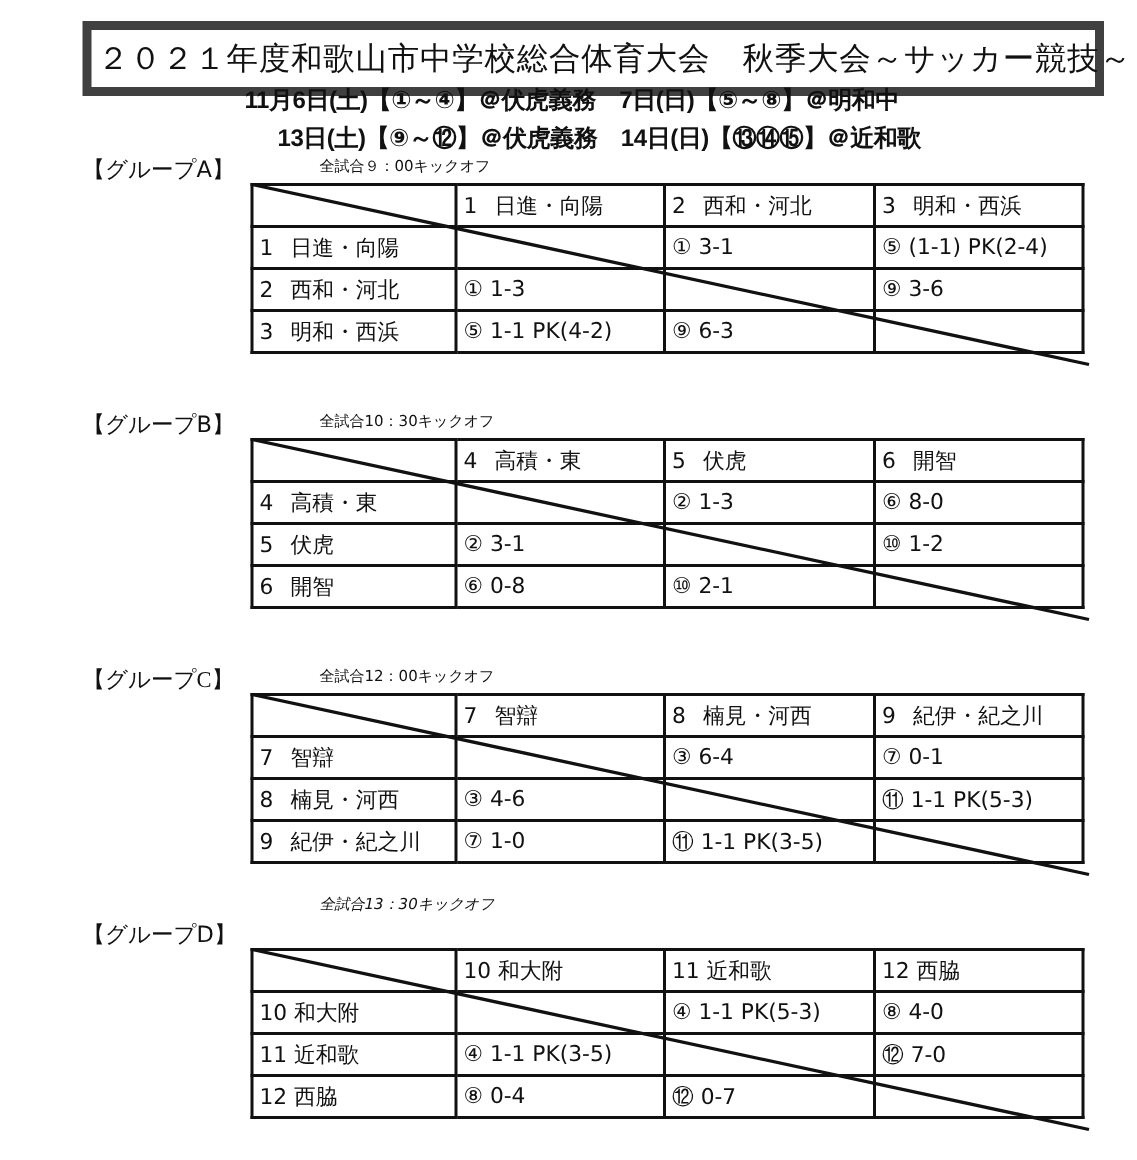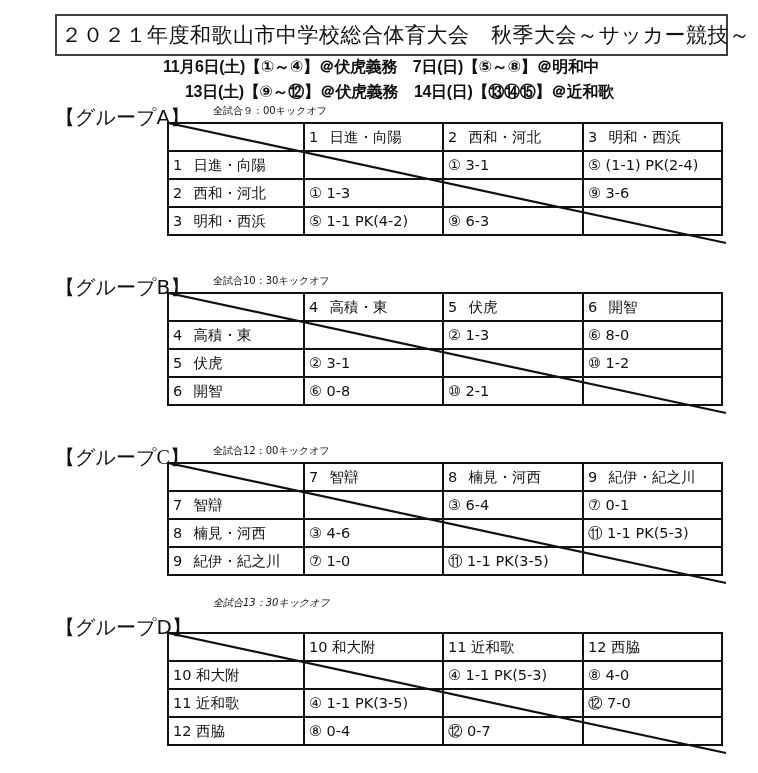--- a/index.html
+++ b/index.html
@@ -1,24 +1,24 @@
 <!DOCTYPE html>
 <html><head>
 <meta charset="utf-8">
 <style>
   html, body { margin:0; padding:0; background:#ffffff; }
   body { width:758px; height:773px; position:relative; overflow:hidden;
          font-family:"DejaVu Sans","Liberation Sans",sans-serif; color:#111; }
   .title-box { position:absolute; left:55px; top:14px; width:669px; height:38px;
-               border:2px solid #404040; box-sizing:content-box; }
+               border:6px solid #404040; box-sizing:content-box; }
   .title-text { position:absolute; left:4px; top:3px; font-size:21px; letter-spacing:0.5px;
                 white-space:nowrap; line-height:32px; }
   .sched { position:absolute; font-size:16px; font-weight:bold; white-space:nowrap;
            font-family:"Liberation Sans","DejaVu Sans",sans-serif; letter-spacing:-0.3px; }
-  .grp-label { position:absolute; left:55px; font-size:20px; white-space:nowrap; }
+  .grp-label { position:absolute; left:55px; font-size:15px; white-space:nowrap; }
   .kick-label { position:absolute; left:213px; font-size:10px; white-space:nowrap; }
   table.league { position:absolute; left:167px; width:548px; border-collapse:collapse;
                  table-layout:fixed; }
   table.league td { border:2px solid #111; height:26px; padding:0 0 0 4px; font-size:14.5px;
                     white-space:nowrap; overflow:hidden; position:relative; }
   table.league col.c0 { width:136px; }
   table.league col.c1 { width:139px; }
   table.league col.c2 { width:140px; }
   table.league col.c3 { width:139px; }
   .num { display:inline-block; min-width:16px; }

